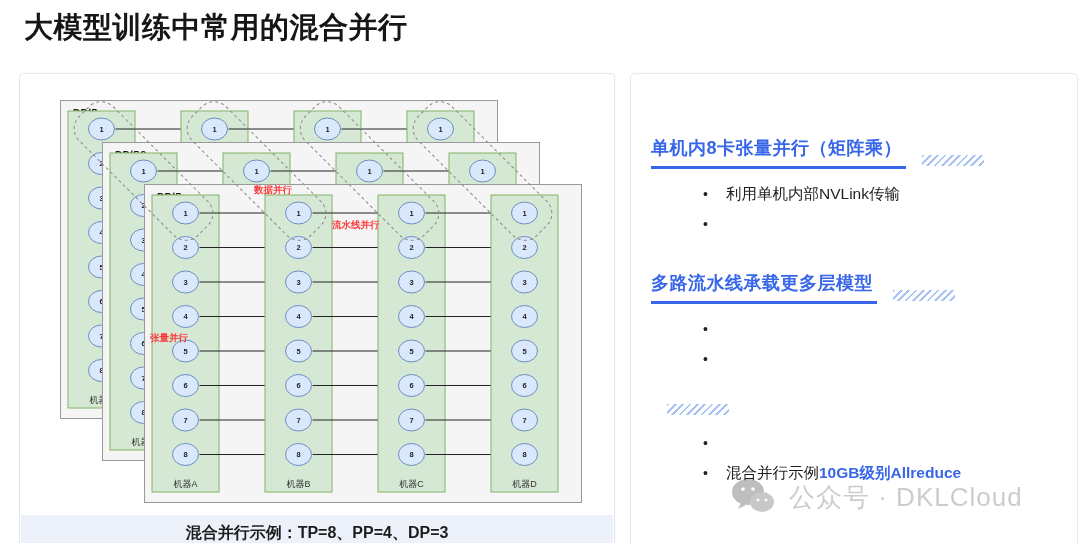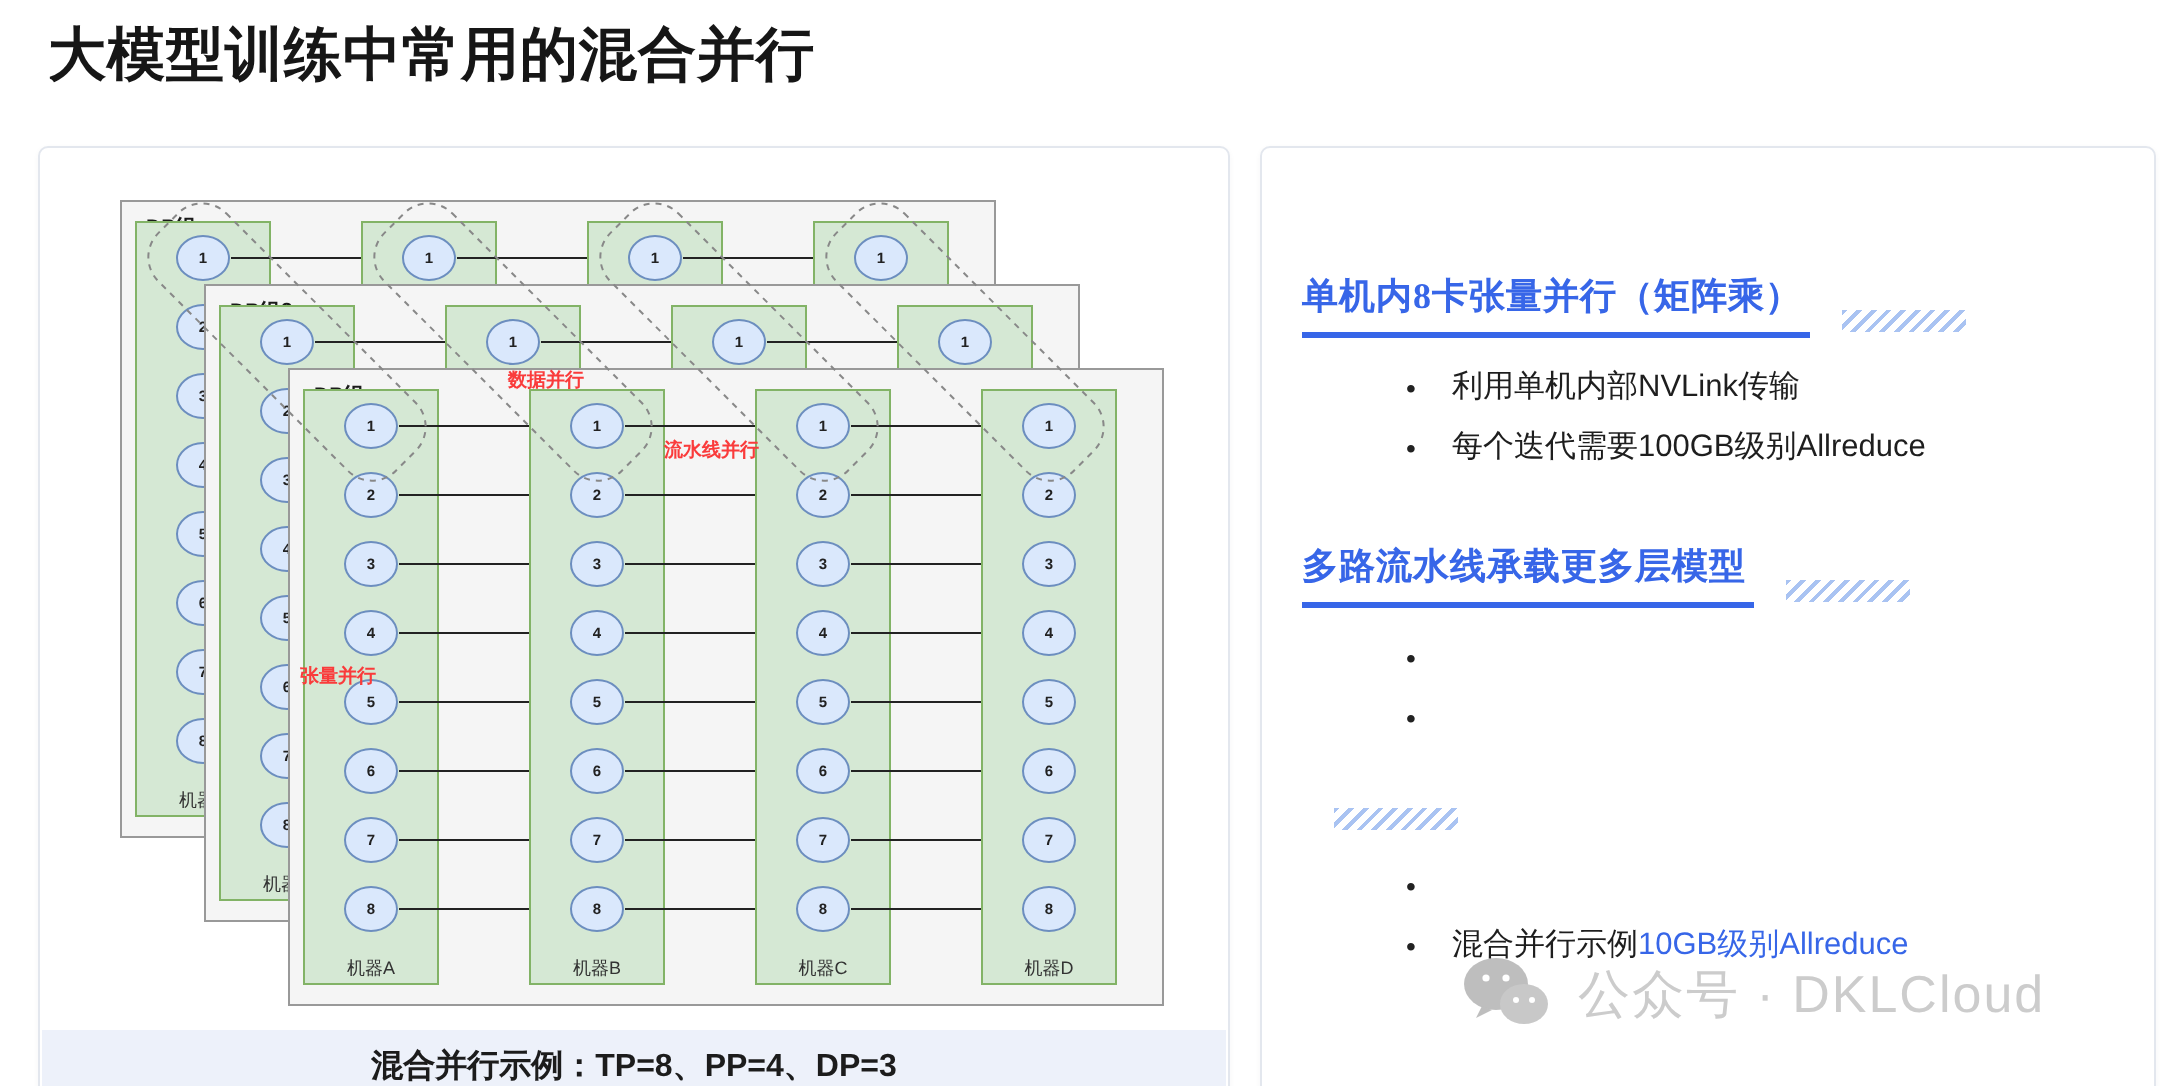--- a/index.html
+++ b/index.html
@@ -7,29 +7,29 @@
   .page{position:relative;width:1080px;height:519px;}
   .page-title{position:absolute;left:24px;top:8px;font-size:29px;font-weight:bold;color:#161616;letter-spacing:.5px;}
   .card{position:absolute;background:#fff;border:1px solid #e3e7ee;border-radius:5px;box-shadow:0 1px 3px rgba(30,40,70,.04);}
   .card-left{left:19px;top:73px;width:594px;height:482px;}
   .card-right{left:630px;top:73px;width:446px;height:482px;}
   .dgm-svg{position:absolute;left:0;top:0;}
   .caption-band{position:absolute;left:1px;right:1px;top:441px;height:41px;background:var(--band,#edf1fa);
     text-align:center;font-size:16px;font-weight:bold;color:#1c1c1c;padding-top:8px;box-sizing:border-box;}
   .section{position:absolute;left:20px;right:12px;z-index:1;}
   .sec-1{top:62px;} .sec-2{top:197px;} .sec-3{top:330px;}
-  .sec-head-row{display:flex;align-items:flex-end;font-family:Liberation Serif, serif;}
+  .sec-head-row{display:flex;align-items:flex-end;}
   .sec-heading{display:inline-block;font-size:18px;font-weight:bold;color:var(--accent,#3766e8);
     padding:0 4px 6px 0;border-bottom:3px solid var(--accent,#3766e8);letter-spacing:.5px;}
   .hatch{width:62px;height:11px;margin:0 0 3px 16px;
     background:repeating-linear-gradient(135deg,var(--hatch,#a9c3f2) 0 2px,transparent 2px 5.2px);}
   .bullets{margin:10px 0 0 52px;}
   .bullet-row{display:flex;line-height:30px;font-size:15.5px;color:#1e1e1e;}
   .bullet-dot{width:23px;color:#222;font-size:14px;}
-  .hl{color:var(--accent,#3766e8);font-weight:normal;margin-top:12px;}
+  .hl{color:var(--accent,#3766e8);font-weight:bold;margin-top:12px;}
   .watermark{position:absolute;left:100px;top:404px;z-index:0;display:flex;align-items:center;opacity:.72;}
   .watermark-text{font-size:26px;color:#b9b9b9;margin-left:14px;letter-spacing:1px;white-space:nowrap;}
 </style>
 </head>
 <body>
 
 <div class="page">
 
   <div class="page-title">大模型训练中常用的混合并行</div>
 
@@ -438,21 +438,20 @@
         <span class="sec-heading">单机内8卡张量并行（矩阵乘）</span>
         <span class="hatch"></span>
       </div>
       <div class="bullets">
         <div class="bullet-row">
           <span class="bullet-dot">•</span>
           <span>利用单机内部NVLink传输</span>
         </div>
         <div class="bullet-row">
           <span class="bullet-dot">•</span>
-          <span>每个迭代需要100GB级别Allreduce</span>
         </div>
       </div>
     </div>
 
     <div class="section sec-2">
       <div class="sec-head-row">
         <span class="sec-heading">多路流水线承载更多层模型</span>
         <span class="hatch"></span>
       </div>
       <div class="bullets">

